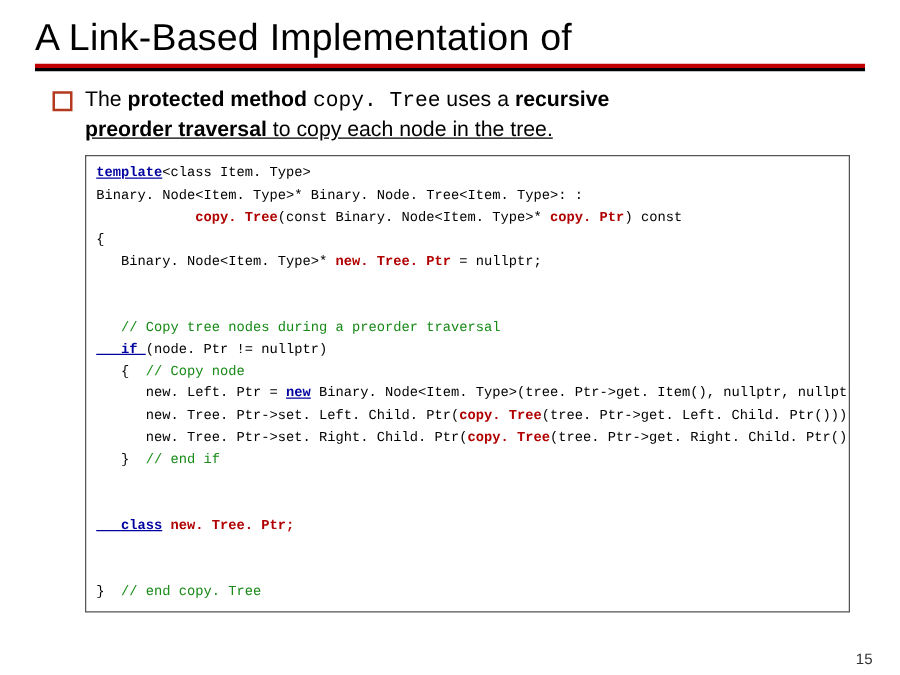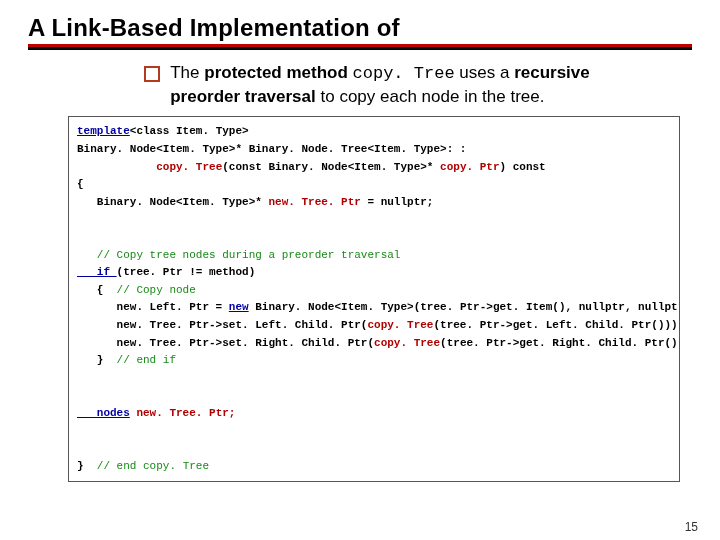--- a/index.html
+++ b/index.html
@@ -13,70 +13,69 @@
     overflow: hidden;
   }
   .slide {
     box-sizing: border-box;
     width: 720px;
     height: 540px;
     padding: 14px 28px 10px 28px;
     position: relative;
   }
   .title {
-    font-size: 24px;
+    font-size: 30px;
     line-height: 1.15;
     margin: 0 0 2px 0;
-    font-weight: 700;
+    font-weight: 400;
     letter-spacing: 0.2px;
   }
   .rule {
     height: 6px;
     width: 100%;
     margin-top: 2px;
     background: linear-gradient(to bottom, #c00000 0%, #c00000 55%, #000 55%, #000 100%);
   }
   .body {
     margin-top: 12px;
   }
   .bullet-row {
     display: flex;
     align-items: flex-start;
     gap: 10px;
     padding-left: 14px;
-    justify-content: center;
   }
   .bullet-box {
     width: 12px;
     height: 12px;
     border: 2px solid #b33a1f;
     margin-top: 4px;
     flex: 0 0 auto;
   }
   .bullet-text {
     font-size: 17px;
     line-height: 1.35;
   }
   .bullet-text .b { font-weight: 700; }
   .bullet-text .mono { font-family: "Courier New", Courier, monospace; font-size: 17px; }
-  .bullet-text .u { }
+  .bullet-text .u { text-decoration: underline; }
   .code-box {
     margin: 8px 12px 0 40px;
     border: 1px solid #555;
     padding: 6px 8px 6px 8px;
     font-family: "Courier New", Courier, monospace;
     font-size: 11px;
     line-height: 1.6;
     white-space: pre;
     overflow: hidden;
   }
   .code-box .kw { color: #0000a0; font-weight: 700; text-decoration: underline; }
   .code-box .kw-red { color: #b00000; font-weight: 700; }
   .code-box .cm { color: #178a17; }
-  .code-box .plain { color: #000; font-weight: bold; }
+  .code-box .plain { color: #000; }
   .page-num {
     position: absolute;
     right: 22px;
     bottom: 6px;
     font-size: 12px;
     color: #333;
     margin-left: 28px;
   }
 </style>
 </head>
@@ -99,28 +98,28 @@
     </div>
 
     <div class="code-box"><span class="kw">template</span><span class="plain">&lt;class Item. Type&gt;</span>
 <span class="plain">Binary. Node&lt;Item. Type&gt;* Binary. Node. Tree&lt;Item. Type&gt;: :</span>
 <span class="plain">            </span><span class="kw-red">copy. Tree</span><span class="plain">(const Binary. Node&lt;Item. Type&gt;* </span><span class="kw-red">copy. Ptr</span><span class="plain">) const</span>
 <span class="plain">{</span>
 <span class="plain">   Binary. Node&lt;Item. Type&gt;* </span><span class="kw-red">new. Tree. Ptr</span><span class="plain"> = nullptr;</span>
 <span class="plain"> </span>
 <span class="plain"> </span>
 <span class="cm">   // Copy tree nodes during a preorder traversal</span>
-<span class="kw">   if </span><span class="plain">(tree. Ptr != method)</span>
+<span class="kw">   if </span><span class="plain">(node. Ptr != nullptr)</span>
 <span class="plain">   {  </span><span class="cm">// Copy node</span>
 <span class="plain">      new. Left. Ptr = </span><span class="kw">new</span><span class="plain"> Binary. Node&lt;Item. Type&gt;(tree. Ptr-&gt;get. Item(), nullptr, nullptr);</span>
 <span class="plain">      new. Tree. Ptr-&gt;set. Left. Child. Ptr(</span><span class="kw-red">copy. Tree</span><span class="plain">(tree. Ptr-&gt;get. Left. Child. Ptr()));</span>
 <span class="plain">      new. Tree. Ptr-&gt;set. Right. Child. Ptr(</span><span class="kw-red">copy. Tree</span><span class="plain">(tree. Ptr-&gt;get. Right. Child. Ptr()));</span>
 <span class="plain">   }  </span><span class="cm">// end if</span>
 <span class="plain"> </span>
 <span class="plain"> </span>
-<span class="kw">   nodes</span><span class="kw-red"> new. Tree. Ptr;</span>
+<span class="kw">   class</span><span class="kw-red"> new. Tree. Ptr;</span>
 <span class="plain"> </span>
 <span class="plain"> </span>
 <span class="plain">}  </span><span class="cm">// end copy. Tree</span></div>
   </div>
 
   <div class="page-num">15</div>
 </div>
 
 </body></html>

